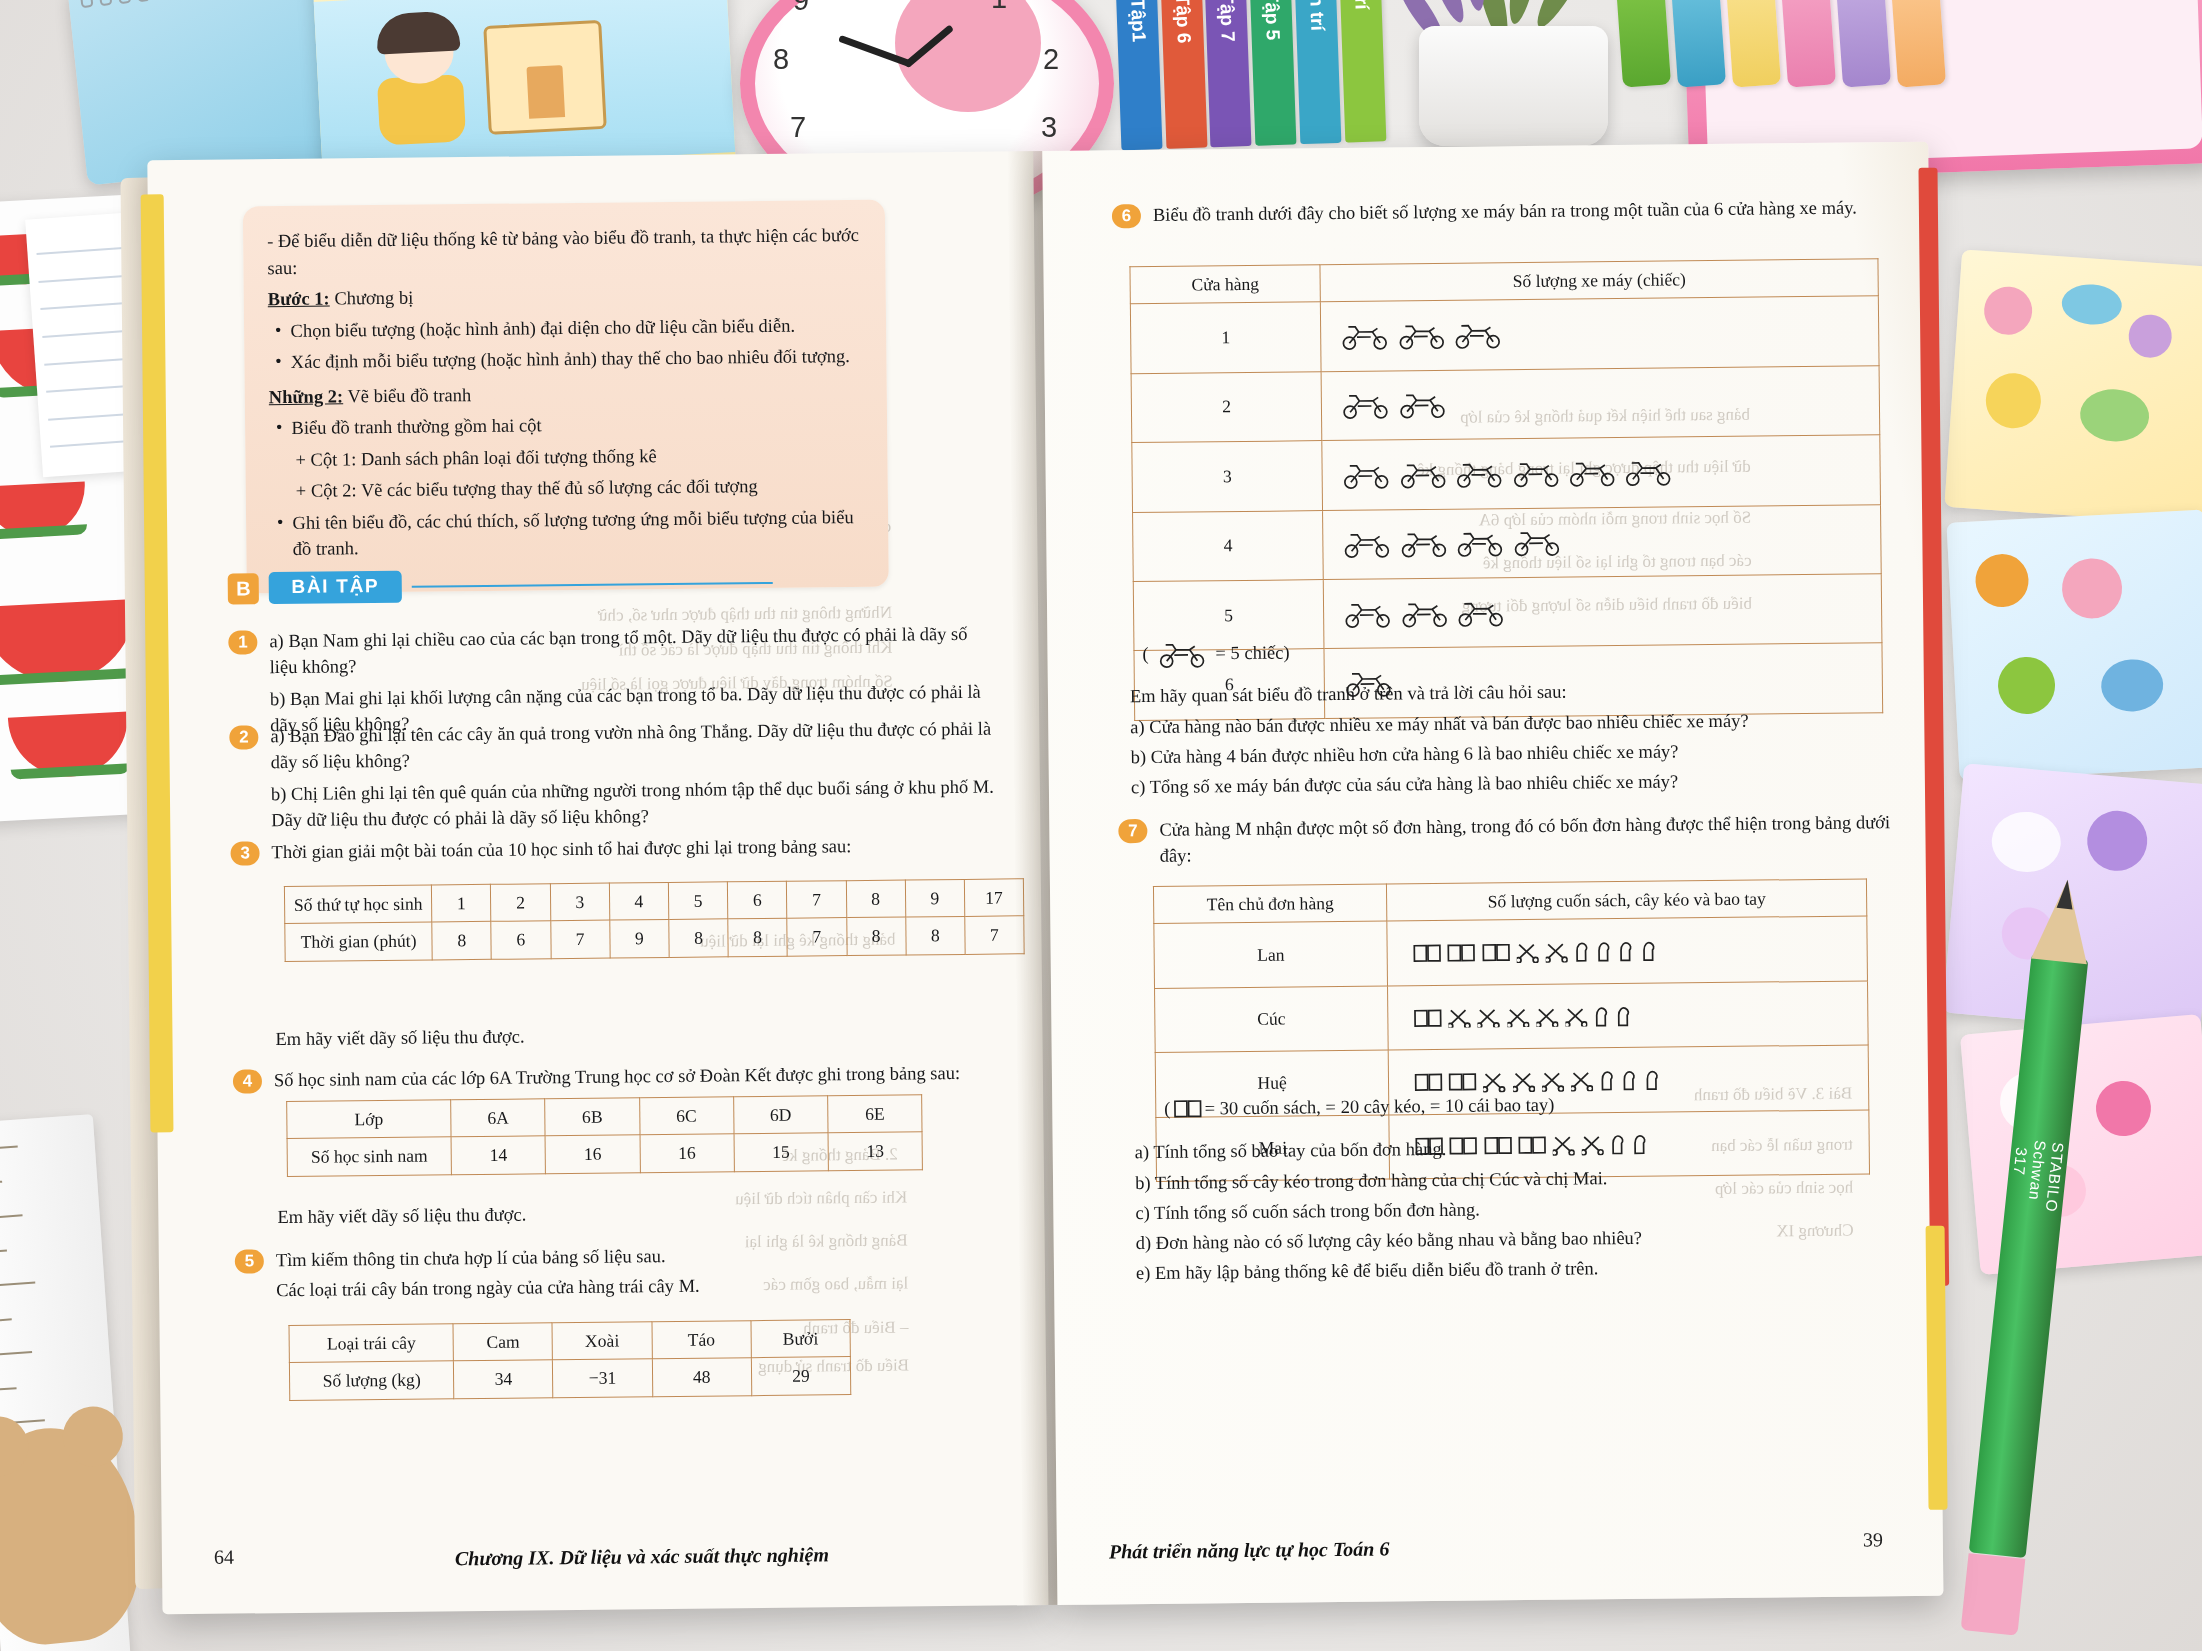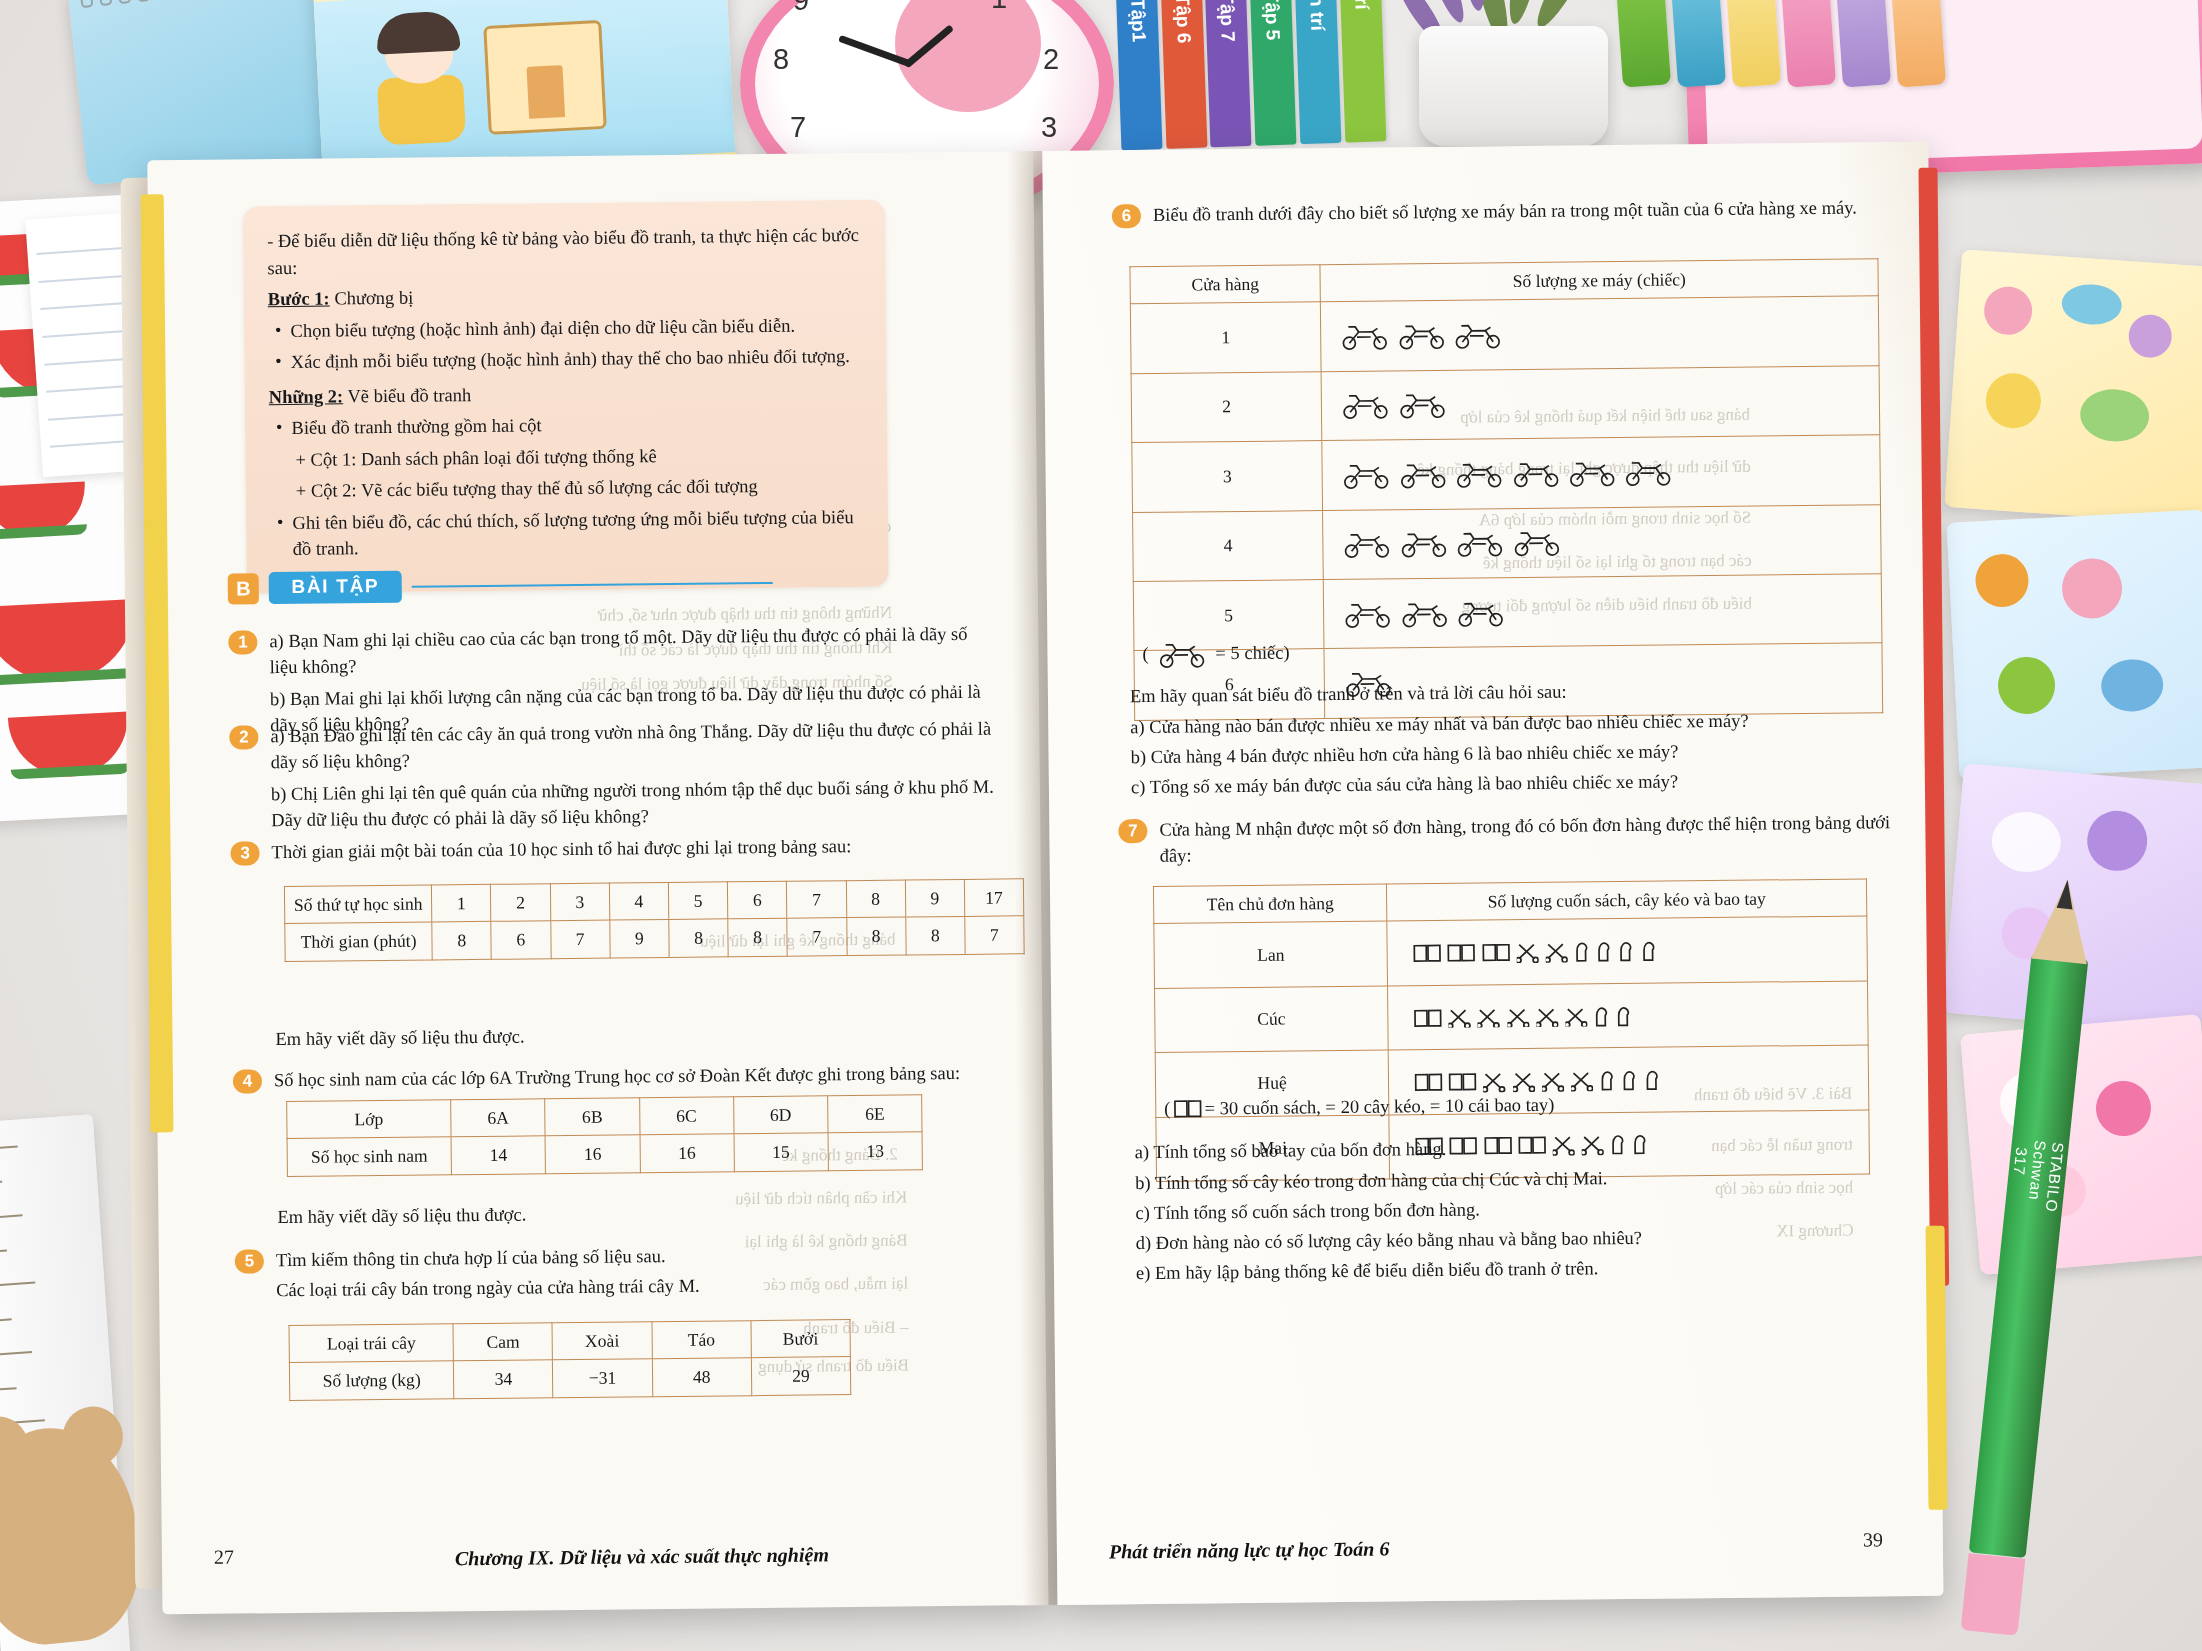--- a/index.html
+++ b/index.html
@@ -447,21 +447,21 @@
             <tr>
               <td>Số lượng (kg)</td>
               <td>34</td>
               <td>−31</td>
               <td>48</td>
               <td>29</td>
             </tr>
           </tbody>
         </table>
 
-      <div class="folio" style="left:52px;">27</div>
+      <div class="folio" style="left:52px;">64</div>
       <div class="footer-c" style="left:293px;">Chương IX. Dữ liệu và xác suất thực nghiệm</div>
     </div>
 
     <div class="gutter"></div>
 
     <div class="page right">
       <div class="red-strip"></div>
       <div style="position:absolute;right:-5.2px;top:1084px;width:19px;height:284px;background:#f2d14b;border-radius:3.4px;"></div>
 
       <div class="ghost" style="left:103px;top:258px;width:602px;">bảng sau thể hiện kết quả thống kê của lớp</div>

